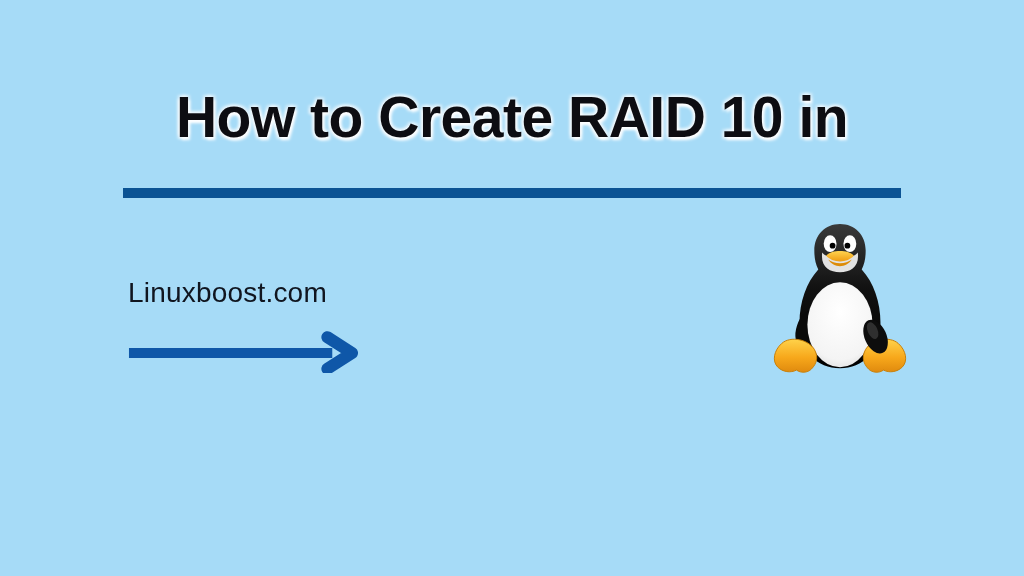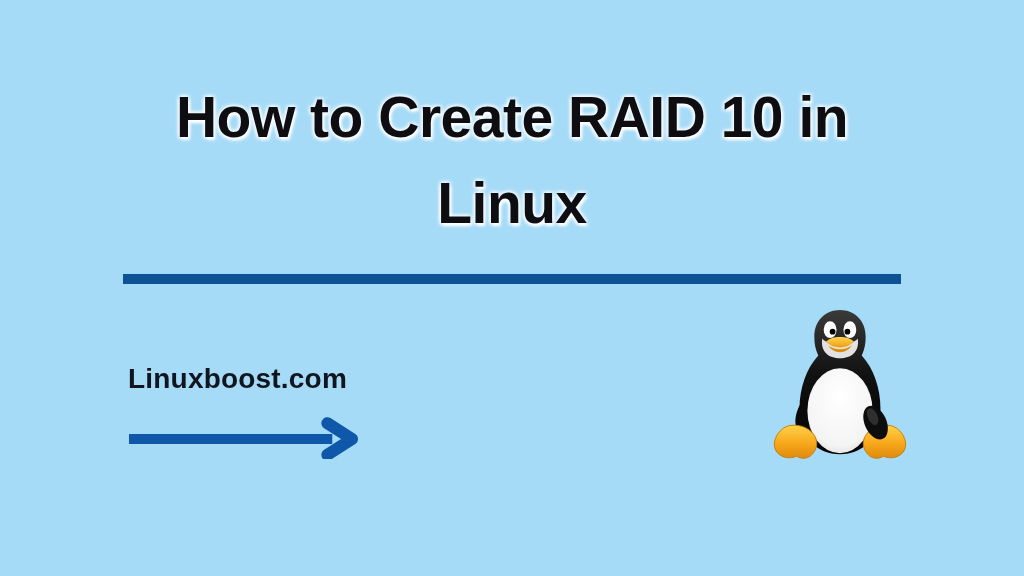--- a/index.html
+++ b/index.html
@@ -49,42 +49,41 @@
     align-items:flex-start;
   }
   .raid-icon-wrap{width:164px;height:180px;flex:0 0 auto;}
   .brand{
     margin-top:60px;
     width:238px;
     flex:0 0 auto;
   }
   .site-name{
     font-size:28px;
-    font-weight:bold;
+    font-weight:normal;
     color:var(--site-text);
     letter-spacing:0.2px;
     margin-bottom:20px;
     padding-left:2px;
   }
   .arrow-svg{display:block;}
   .tux-wrap{width:140px;height:158px;flex:0 0 auto;margin-top:3px;}
   svg{display:block;}
   .raid-label{
     font-family:"Liberation Sans", sans-serif;
     font-weight:bold;
   }
 </style>
 </head>
 <body>
 
 <div class="banner">
 
   <h1 class="title">
     <span class="title-line">How to Create RAID 10 in</span>
-    <span class="title-line">Linux</span>
   </h1>
 
   <div class="divider"></div>
 
   <div class="bottom-row">
 
 
     <div class="brand">
       <div class="site-name">Linuxboost.com</div>
       <svg class="arrow-svg" width="238" height="44" viewBox="0 0 240 44">

